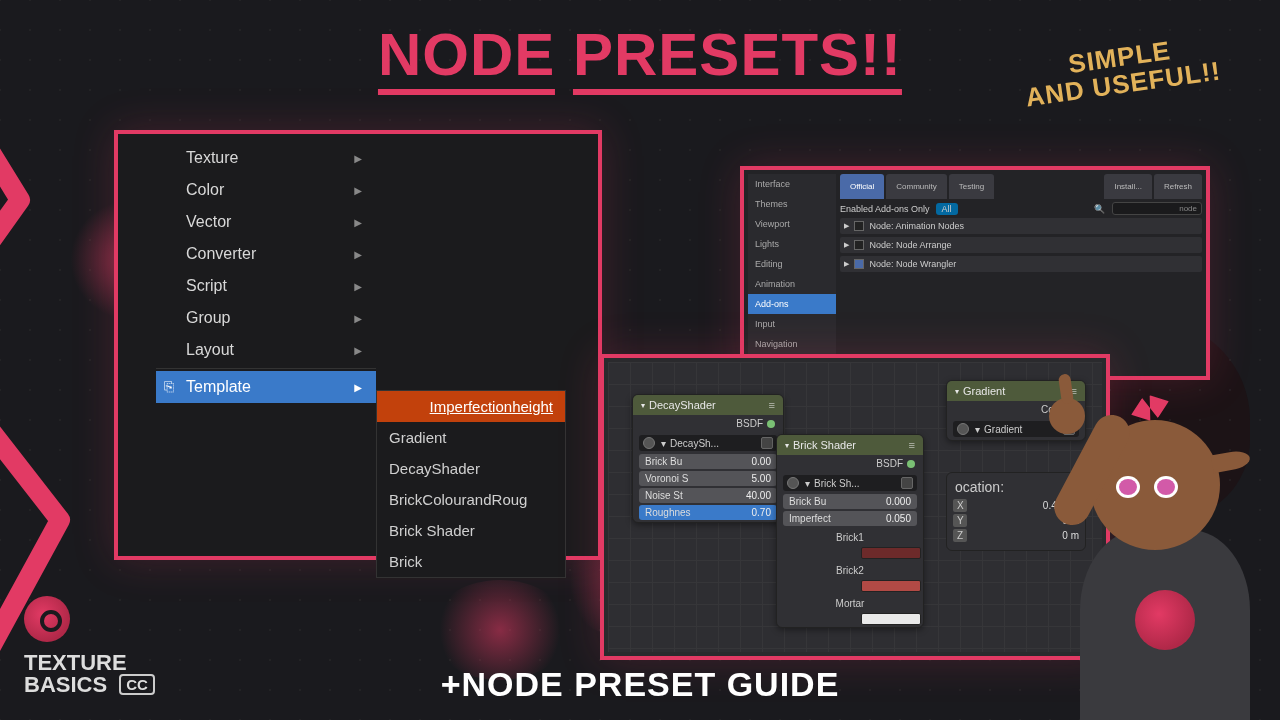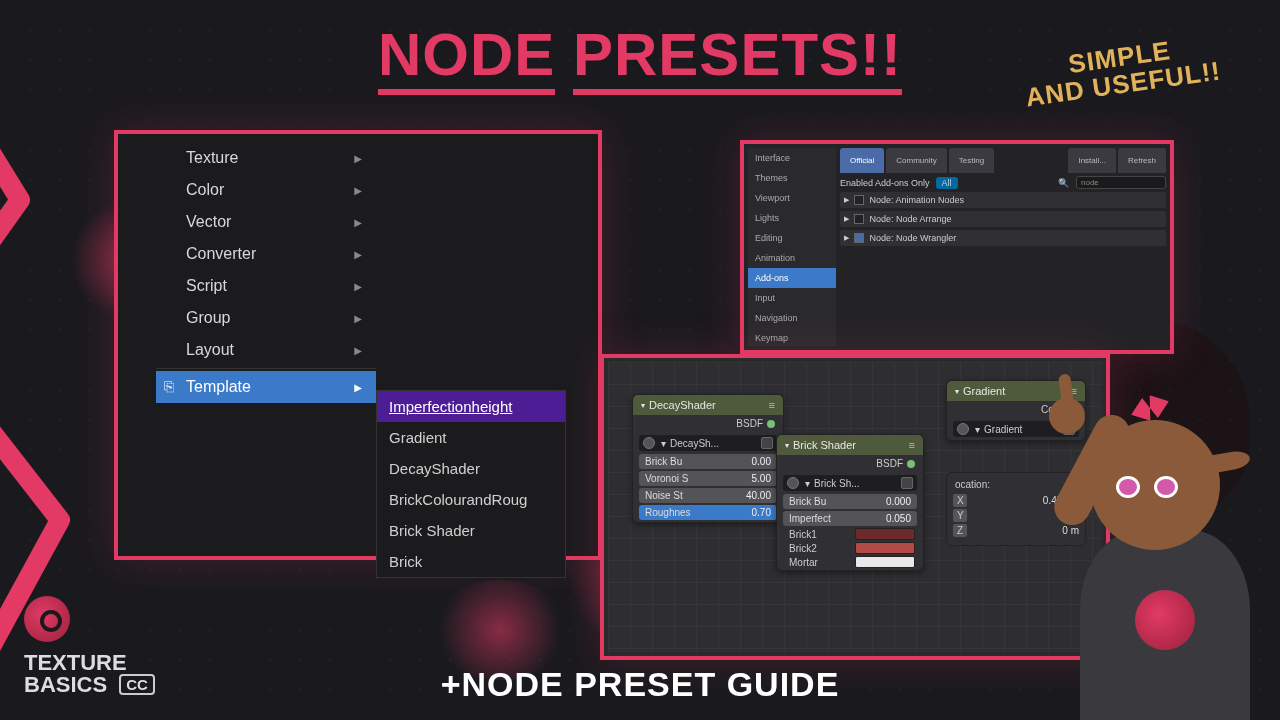--- a/index.html
+++ b/index.html
@@ -52,55 +52,55 @@
 }
 
 
 .panel {
   position: absolute;
   border: 4px solid #e23a64;
   background: #232326;
   box-shadow: 0 0 40px rgba(226,58,100,0.2);
 }
 .panel-menu { left: 114px; top: 130px; width: 488px; height: 430px; background: #1b1b1d; }
-.panel-prefs { left: 740px; top: 140px; width: 434px; height: 214px; }
+.panel-prefs { left: 740px; top: 166px; width: 470px; height: 214px; }
 .panel-nodes { left: 600px; top: 354px; width: 510px; height: 306px; background: #2a2a2d; }
 
 
 .menu-main { position: absolute; top: 8px; left: 38px; width: 220px; background: #1b1b1d; font-size: 16px; }
 .menu-item {
   display: flex; align-items: center; justify-content: space-between;
   padding: 7px 14px 7px 30px; position: relative;
   color: #d8d8d8; cursor: default;
 }
 .menu-item.sel { background: #3a7ac9; color: #fff; }
 .menu-item .arrow { font-size: 10px; color: #888; }
 .menu-item.sel .arrow { color: #fff; }
 .menu-item .pre-icon { position: absolute; left: 8px; width: 14px; font-size: 13px; }
 .menu-sep { border-top: 1px solid #333; margin: 2px 0; }
 
 .submenu {
   position: absolute; left: 258px; top: 256px; width: 190px;
   background: #1b1b1d; border: 1px solid #333; font-size: 15px;
 }
 .sub-item { padding: 7px 12px; color: #d0d0d0; cursor: default; }
-.sub-item.sel { background: #4c1d95; color: #fff; text-decoration: underline; }
+.sub-item.sel { background: #c2410c; color: #fff; text-decoration: underline; text-align: right; }
 
 
 .prefs-side {
   position: absolute; left: 4px; top: 4px; bottom: 4px; width: 88px;
   background: #2a2a2e; font-size: 9px;
 }
 .prefs-side-item { padding: 5px 7px; color: #aaa; }
 .prefs-side-item.sel { background: #3a7ac9; color: #fff; }
 .prefs-body { position: absolute; left: 96px; right: 4px; top: 4px; bottom: 4px; font-size: 9px; }
 .prefs-tabs { display: flex; gap: 2px; }
 .prefs-tab { background: #3a3a40; padding: 8px 10px; border-radius: 3px 3px 0 0; color: #bbb; font-size: 8px; }
 .prefs-tab.sel { background: #4a6aa8; color: #fff; }
-.prefs-row { display: flex; align-items: center; gap: 6px; margin-top: 3px; }
+.prefs-row { display: flex; align-items: center; gap: 6px; margin-top: 3px; text-align: right; }
 .prefs-search { background: #1a1a1c; border: 1px solid #444; border-radius: 3px; padding: 1px 4px; color: #888; width: 90px; font-size: 8px; }
 .prefs-addon { display: flex; align-items: center; gap: 5px; padding: 3px 4px; background: #303034; margin-top: 3px; border-radius: 2px; }
 .prefs-addon .tri { font-size: 7px; }
 .prefs-addon .cb { width: 10px; height: 10px; border: 1px solid #666; background: #222; display: inline-block; }
 .prefs-addon .cb.on { background: #4a6aa8; }
 
 
 .nodes-bg {
   position: absolute; inset: 4px;
   background: #2e2e32;
@@ -139,21 +139,21 @@
 .node-field.sel { background: #3a7ac9; }
 .node-field .lbl { color: #ddd; white-space: nowrap; overflow: hidden; text-overflow: ellipsis; max-width: 62px; text-align: center; }
 .node-field .val { color: #eee; }
 .node-picker {
   display: flex; align-items: center; gap: 4px;
   margin: 3px 6px; padding: 2px 4px;
   background: #1e1e20; border-radius: 3px; font-size: 10px;
 }
 .node-picker .globe { width:12px;height:12px;border-radius:50%;background:#555;border:1px solid #777; }
 .node-picker .shield { width:12px;height:12px;background:#444;border:1px solid #666;border-radius:2px;margin-left:auto; }
-.color-row { display:flex; align-items:center; gap:4px; margin:2px 8px; font-size:10px; }
+.color-row { display:flex; align-items:center; gap:4px; margin:2px 2px; font-size:10px;flex-direction:column; }
 .color-swatch { width: 60px; height: 12px; border-radius: 2px; border:1px solid #222; }
 .loc-row { display:flex; align-items:center; gap:4px; margin:2px 6px; font-size:10px; }
 .loc-row .chip { background:#555; border-radius:2px; padding:1px 4px; width:14px; text-align:center; }
 .loc-row .val { margin-left:auto; color:#ddd; }
 
 
 .n-decay { left: 24px; top: 32px; width: 152px; }
 .n-brick { left: 168px; top: 72px; width: 148px; }
 .n-grad  { left: 338px; top: 18px; width: 140px; }
 .loc-box { position:absolute; left: 338px; top: 110px; width: 140px; background:#303034; border:1px solid #222; border-radius:6px; padding:4px 0 6px; }
@@ -424,21 +424,21 @@
         </div>
       <div class="node-picker">
           <span class="globe"></span>
           <span style="margin-left:2px">▾</span>
           <span>Gradient</span>
           <span class="shield"></span>
         </div>
     </div>
 
     <div class="loc-box">
-      <div style="padding:2px 8px;font-size:10px;color:#ccc">ocation:</div>
+      <div style="padding:2px 8px;font-size:14px;color:#ccc">ocation:</div>
       <div class="loc-row">
           <span class="chip">X</span>
           <span class="val">0.479 m</span>
         </div>
       <div class="loc-row">
           <span class="chip">Y</span>
           <span class="val">0 m</span>
         </div>
       <div class="loc-row">
           <span class="chip">Z</span>

